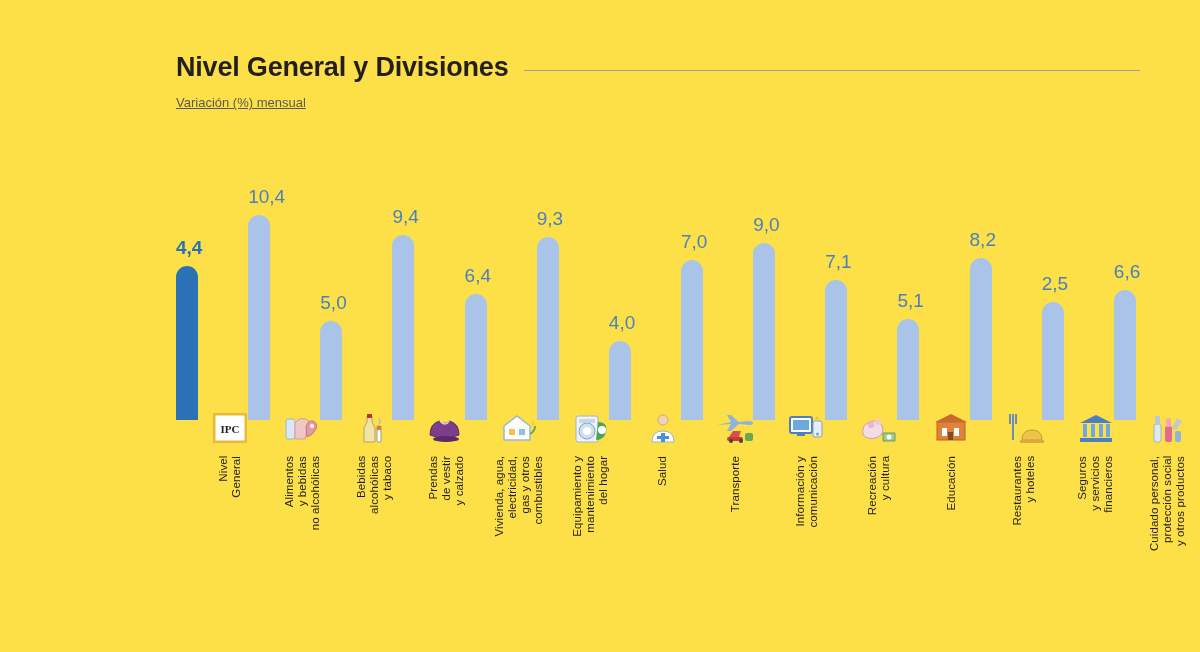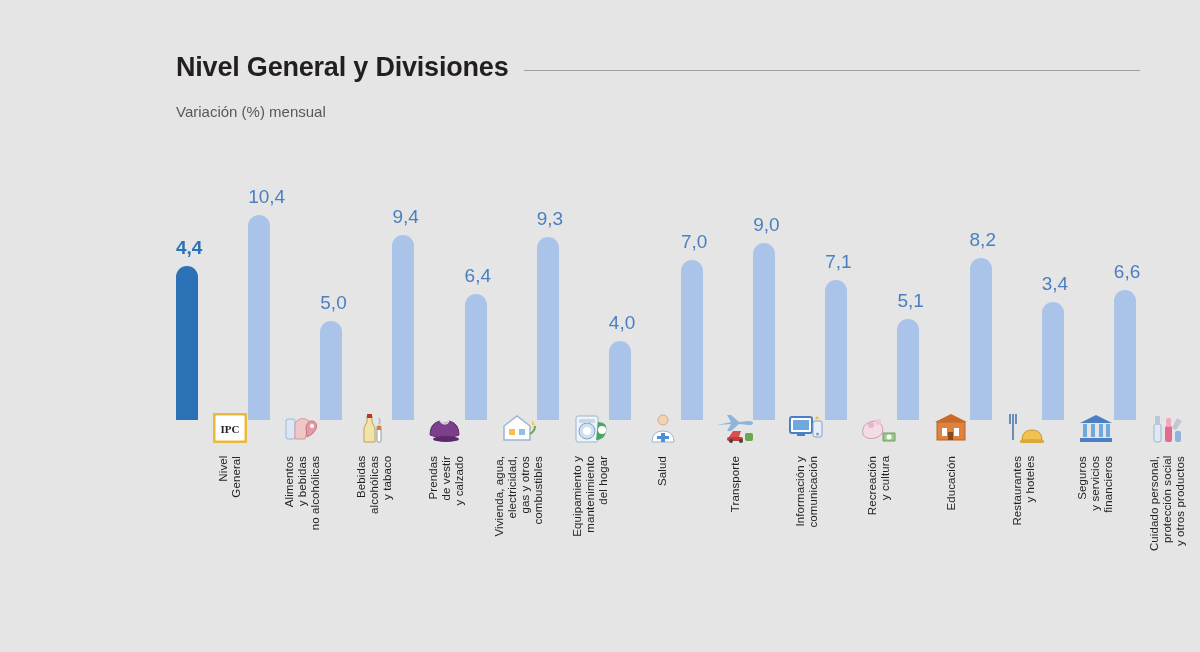--- a/index.html
+++ b/index.html
@@ -11,21 +11,21 @@
     width: 1200px;
     height: 652px;
     font-family: "Liberation Sans", sans-serif;
     overflow: hidden;
     position: relative;
   }
   .page {
     position: relative;
     width: 1200px;
     height: 652px;
-    background: #e5e5e5;
+    background: #fde047;
   }
   
   .header {
     position: absolute;
     left: 176px;
     top: 52px;
     right: 60px;
     height: 62px;
   }
   .title-row {
@@ -40,24 +40,25 @@
     letter-spacing: -0.2px;
     white-space: nowrap;
   }
   .title-rule {
     flex: 1 1 auto;
     height: 1px;
     background: #9e9e9e;
     margin-top: 6px;
   }
   .chart-subtitle {
-    margin-top: 20px;
-    font-size: 15px;
+    margin-top: 12px;
+    font-size: 13px;
     color: #58595b;
     font-weight: normal;
+    text-decoration: underline;
   }
   
   .plot {
     position: absolute;
     left: 176px;
     top: 130px;
     width: 1010px;
     height: 290px;
   }
   .bars {
@@ -190,21 +191,21 @@
         </div>
         <div class="bar-col">
           <div class="bar-value">5,1</div>
           <div class="bar" style="height: 100.529px;"></div>
         </div>
         <div class="bar-col">
           <div class="bar-value">8,2</div>
           <div class="bar" style="height: 161.635px;"></div>
         </div>
         <div class="bar-col">
-          <div class="bar-value">3,4</div>
+          <div class="bar-value">2,5</div>
           <div class="bar" style="height: 118.269px;"></div>
         </div>
         <div class="bar-col">
           <div class="bar-value">6,6</div>
           <div class="bar" style="height: 130.096px;"></div>
         </div>
       </div>
   </div>
 
   <div class="axis" id="axis">

